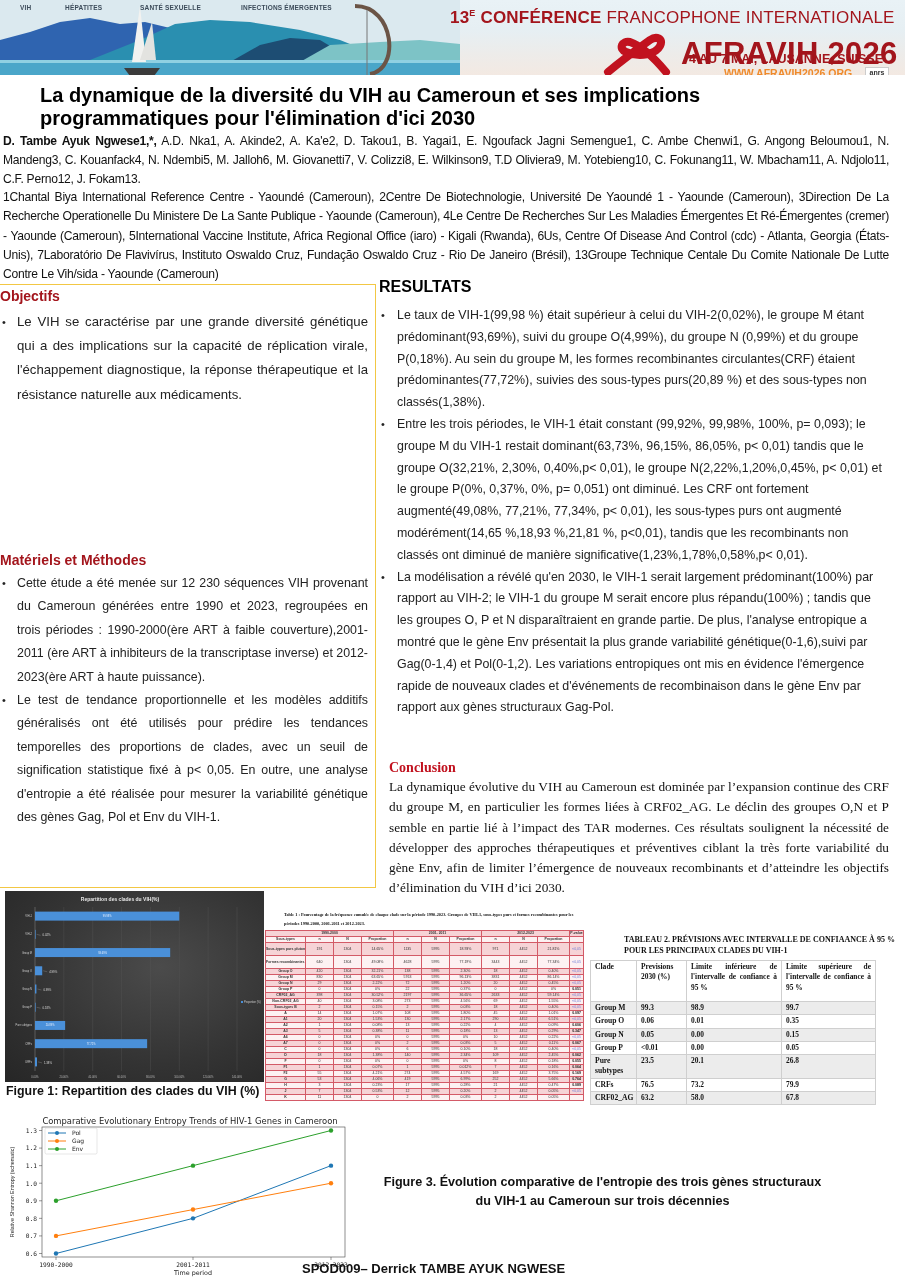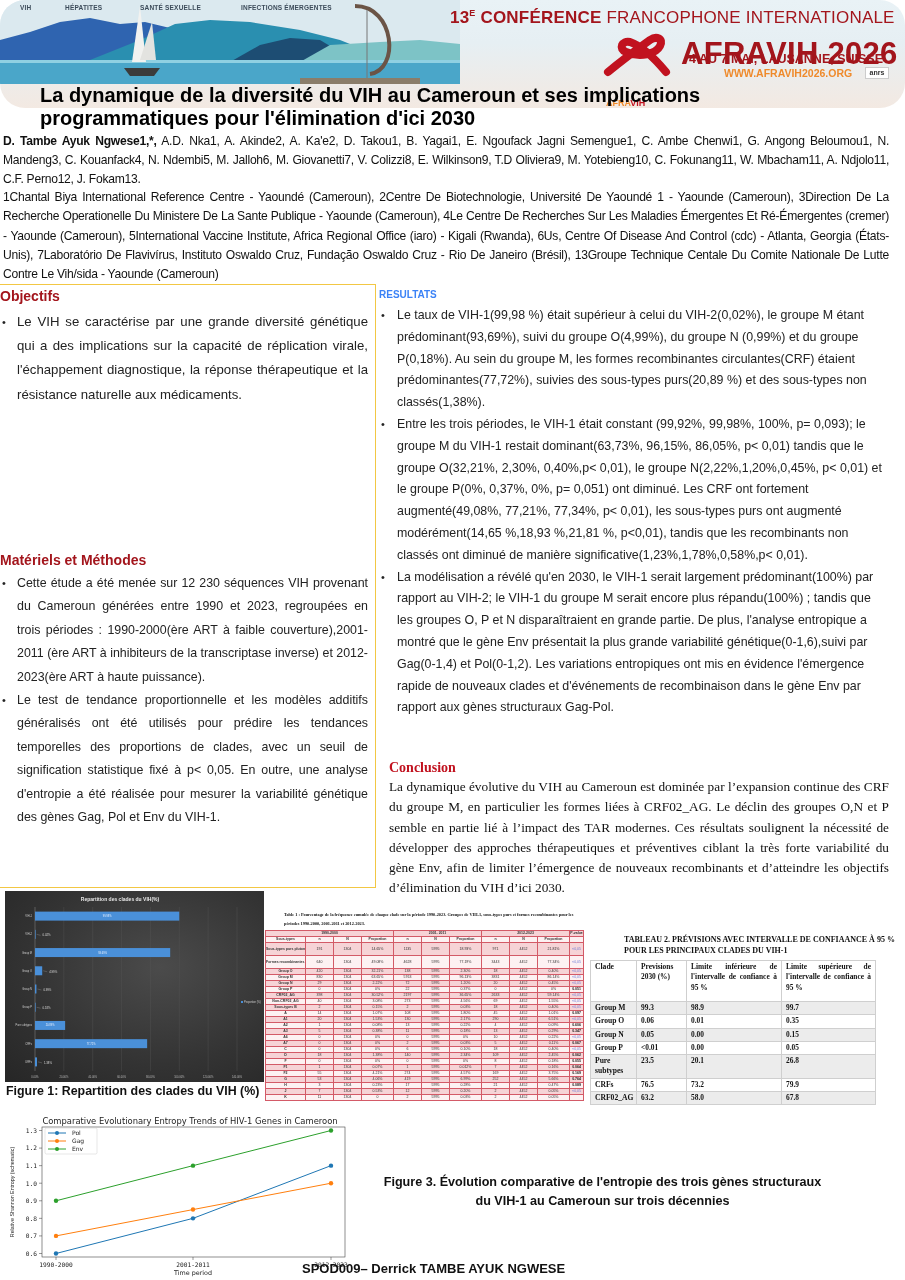--- a/index.html
+++ b/index.html
@@ -1,21 +1,21 @@
 <!DOCTYPE html>
 <html><head>
 <meta charset="utf-8">
 <style>
   * { box-sizing: border-box; margin: 0; padding: 0; }
   html, body { width: 905px; height: 1280px; overflow: hidden; background: #ffffff; }
   body { position: relative; font-family: "Liberation Sans", sans-serif; color: #111; }
 
   
-  .banner { position: absolute; left: 0; top: 0; width: 905px; height: 108px; overflow: hidden;
-    background: linear-gradient(180deg, #e9f2f6 0%, #e6eff3 40%, #f3e9e2 100%); border-radius: 25px; }
+  .banner { position: absolute; left: 0; top: 0; width: 905px; height: 75px; overflow: hidden;
+    background: linear-gradient(180deg, #e9f2f6 0%, #e6eff3 40%, #f3e9e2 100%); }
   .banner svg.scene { position: absolute; left: 0; top: 0; }
   .banner-nav { position: absolute; top: 4px; left: 0; width: 360px; height: 12px; font-size: 6.5px; font-weight: bold; color: #3c4b5a; }
   .banner-nav span { position: absolute; top: 0; letter-spacing: 0.2px; }
   .conf-line1 { position: absolute; left: 450px; top: 8px; font-size: 17px; color: #a3151c; white-space: nowrap; letter-spacing: 0.2px; }
   .conf-line1 b { font-weight: bold; }
   .conf-line1 sup { font-size: 9px; vertical-align: 7px; }
   .conf-line1 .light { font-weight: normal; }
   .conf-big { position: absolute; left: 681px; top: 8px; font-size: 31px; font-weight: bold; color: #a3151c; white-space: nowrap; letter-spacing: 0.3px; margin-top: 28px; }
   .conf-dates { position: absolute; left: 689px; top: 52px; font-size: 12.5px; font-weight: bold; color: #a3151c; white-space: nowrap; }
   .conf-url { position: absolute; left: 724px; top: 67px; font-size: 10.5px; font-weight: bold; color: #ef8a2b; white-space: nowrap; }
@@ -35,21 +35,21 @@
   .sec-head { color: #a3151c; font-weight: bold; font-size: 14px; }
   .obj-head { position: absolute; left: 0; top: 288px; }
   .mm-head { position: absolute; left: 0; top: 552px; }
   .bullets { position: absolute; left: 0; width: 368px; font-size: 13.2px; line-height: 24.2px; color: #222; text-align: justify; }
   .bullets .bl { position: relative; padding-left: 17px; }
   .bullets .bl::before { content: "•"; position: absolute; left: 2px; top: 0; font-size: 11px; }
   .obj-bullets { top: 310px; }
   .mm-bullets { top: 572px; font-size: 12.4px; line-height: 23.4px; }
 
   
-  .res-head { position: absolute; left: 379px; top: 289px; font-size: 10px; font-weight: bold; color: #3b82f6; }
+  .res-head { position: absolute; left: 379px; top: 278px; font-size: 16px; font-weight: bold; color: #000000; }
   .res-bullets { position: absolute; left: 379px; top: 305px; width: 510px; font-size: 12.4px; line-height: 21.8px; color: #222; }
   .res-bullets .bl { position: relative; padding-left: 18px; }
   .res-bullets .bl::before { content: "•"; position: absolute; left: 2px; top: 0; font-size: 11px; }
 
   
   .conc-head { position: absolute; left: 389px; top: 760px; font-family: "Liberation Serif", serif; font-size: 14px; font-weight: bold; color: #c1121f; }
   .conc-text { position: absolute; left: 389px; top: 777px; width: 500px; height: 128px; overflow: hidden; font-family: "Liberation Serif", serif; font-size: 13.3px; line-height: 20.3px; text-align: justify; color: #111; }
 
   
   .fig1 { position: absolute; left: 5px; top: 891px; width: 259px; height: 191px; background: radial-gradient(ellipse at 60% 40%, #4b4b4b 0%, #333 60%, #262626 100%); }

